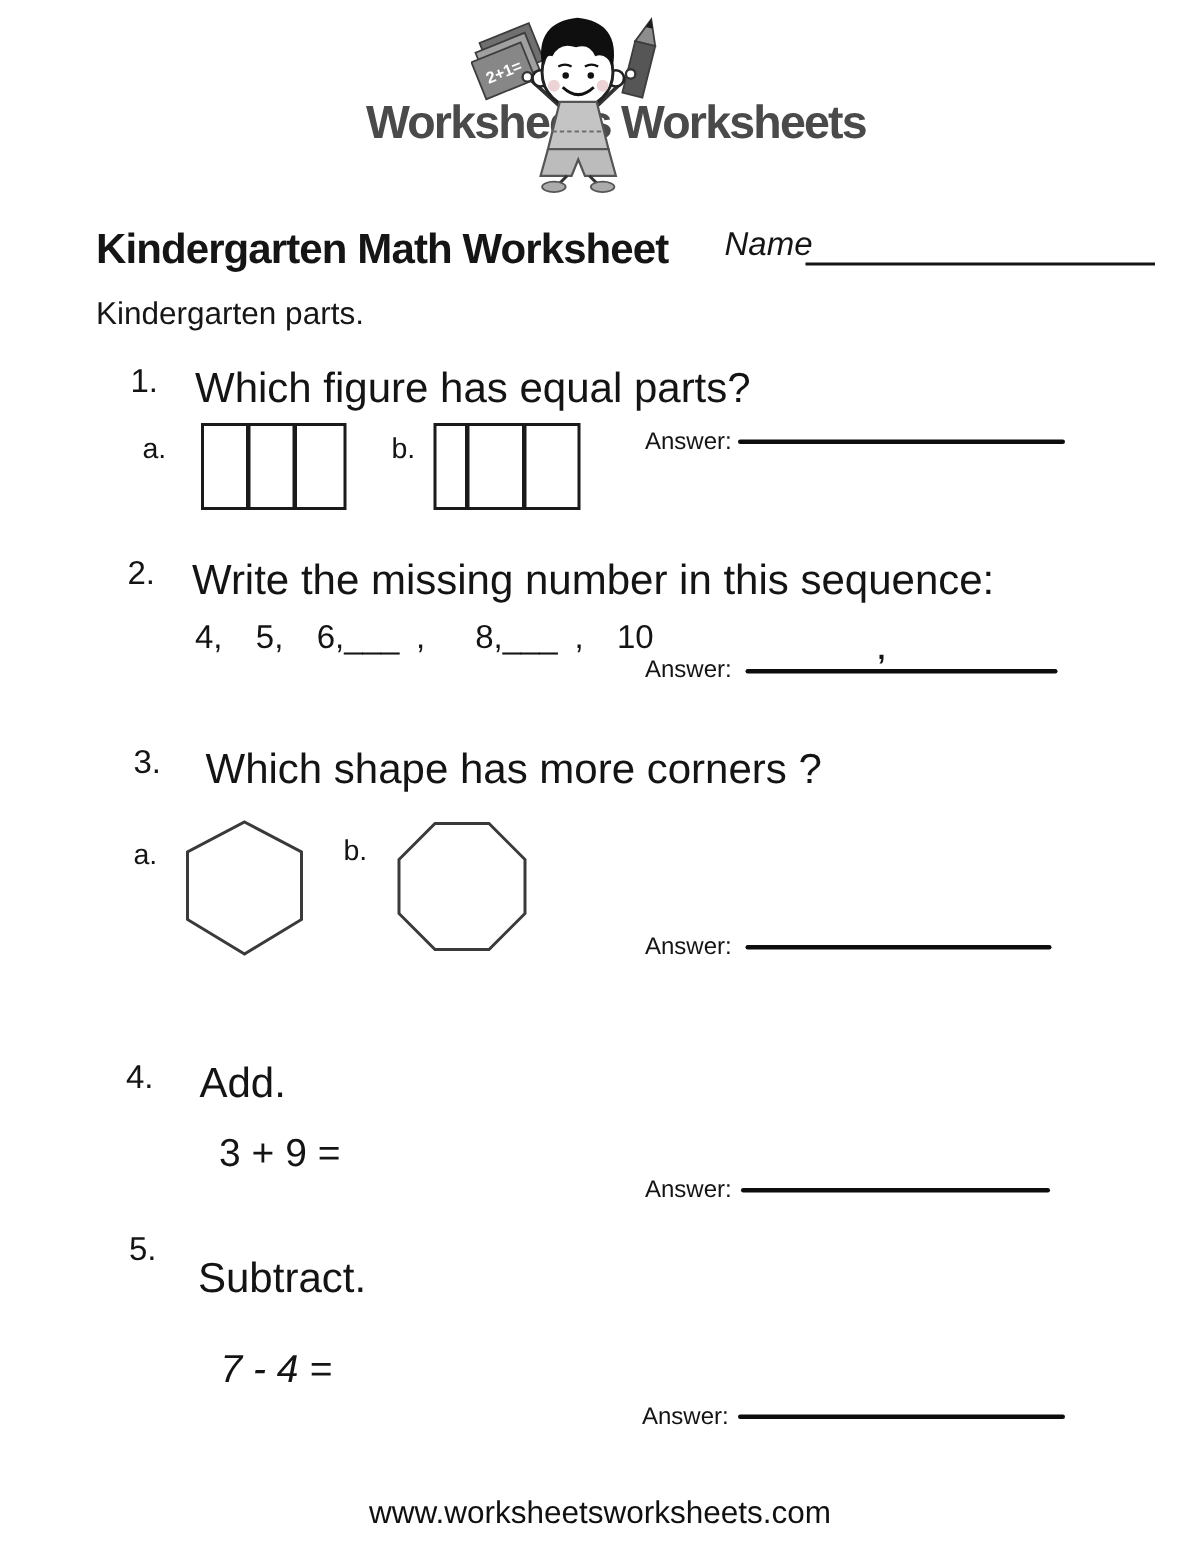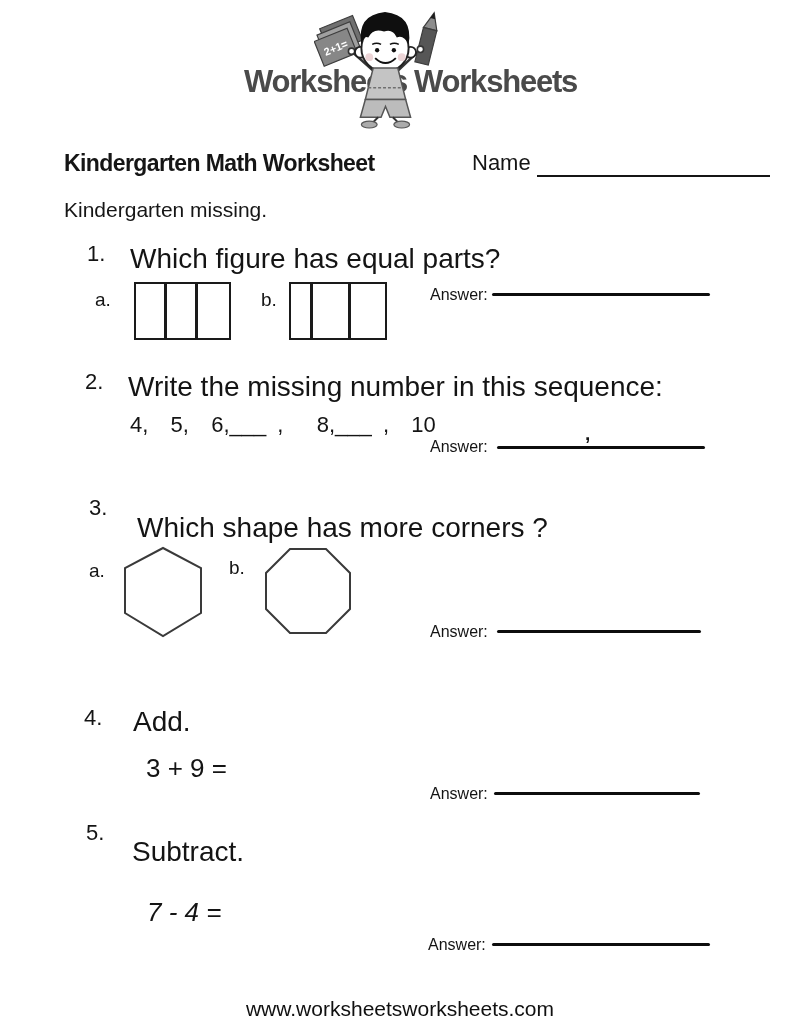--- a/index.html
+++ b/index.html
@@ -4,21 +4,21 @@
 <style>
   html,body{margin:0;padding:0;background:#fff;}
   .page{
     position:relative;width:800px;height:1035px;background:#ffffff;
     font-family:"Liberation Sans",sans-serif;color:#111;overflow:hidden;
   }
   .abs{position:absolute;}
   .logo-text{
     font-weight:bold;font-size:31px;letter-spacing:-1.2px;color:#4a4a4a;
   }
-  .title{font-size:23px;font-weight:600;letter-spacing:-0.6px;color:#151515;}
+  .title{font-size:28px;font-weight:600;letter-spacing:-0.6px;color:#151515;}
   .name-label{font-size:22px;color:#151515;}
   .name-line{height:2px;background:#151515;}
   .subtitle{font-size:21px;color:#161616;}
   .q-num{font-size:22px;color:#141414;}
   .q-text{font-size:28px;color:#141414;}
   .opt-label{font-size:19px;color:#141414;}
   .expr{font-size:26px;color:#141414;}
   .seq{font-size:22px;color:#141414;white-space:pre;word-spacing:5px;}
   .ans-label{font-size:16px;color:#141414;}
   .ans-line{height:3px;background:#0d0d0d;border-radius:2px;}
@@ -78,23 +78,23 @@
       <line x1="64" y1="114" x2="58" y2="120" stroke="#333" stroke-width="2"></line>
       <line x1="79" y1="114" x2="85" y2="120" stroke="#333" stroke-width="2"></line>
       <ellipse cx="55" cy="121.5" rx="8" ry="3.5" fill="#ababab" stroke="#555" stroke-width="1.2"></ellipse>
       <ellipse cx="88" cy="121.5" rx="8" ry="3.5" fill="#ababab" stroke="#555" stroke-width="1.2"></ellipse>
     </svg>
 
     <div class="abs logo-text" style="left:414px;top:64px;">Worksheets</div>
   </div>
 
   <div class="abs title" style="left:64px;top:150px;">Kindergarten Math Worksheet</div>
-  <div class="abs name-label" style="left:472px;top:150px;">Name</div>
+  <div class="abs name-label" style="left:483px;top:150px;font-style:italic;">Name</div>
   <div class="abs name-line" style="left:537px;top:175px;width:233px;"></div>
-  <div class="abs subtitle" style="left:64px;top:198px;">Kindergarten missing.</div>
+  <div class="abs subtitle" style="left:64px;top:198px;">Kindergarten parts.</div>
 
   <div>
     <div class="abs q-num" style="left:87px;top:241px;">1.</div>
     <div class="abs q-text" style="left:130px;top:243px;">Which figure has equal parts?</div>
 
     <div class="abs opt-label" style="left:95px;top:289px;">a.</div>
     <div class="abs fig" style="left:134px;top:282px;width:93px;height:54px;">
       <div class="div" style="left:28px;"></div>
       <div class="div" style="left:59px;"></div>
     </div>
@@ -114,21 +114,21 @@
     <div class="abs q-text" style="left:128px;top:371px;">Write the missing number in this sequence:</div>
     <div class="abs seq" style="left:130px;top:412px;">4,  5,  6,___ ,   8,___ ,  10</div>
 
     <div class="abs ans-label" style="left:430px;top:438px;">Answer:</div>
     <div class="abs ans-line" style="left:497px;top:446px;width:208px;"></div>
     <div class="abs ans-comma" style="left:585px;top:423px;">,</div>
   </div>
 
   <div>
     <div class="abs q-num" style="left:89px;top:495px;">3.</div>
-    <div class="abs q-text" style="left:137px;top:512px;text-align:right;">Which shape has more corners ?</div>
+    <div class="abs q-text" style="left:137px;top:497px;text-align:right;">Which shape has more corners ?</div>
 
     <div class="abs opt-label" style="left:89px;top:560px;">a.</div>
     <svg class="abs" style="left:121px;top:546px;" width="84" height="92" viewBox="0 0 84 92">
       <polygon points="42,2 80,22 80,67 42,90 4,67 4,22" fill="none" stroke="#3a3a3a" stroke-width="2"></polygon>
     </svg>
 
     <div class="abs opt-label" style="left:229px;top:557px;">b.</div>
     <svg class="abs" style="left:264px;top:547px;" width="88" height="88" viewBox="0 0 88 88">
       <polygon points="26,2 62,2 86,26 86,62 62,86 26,86 2,62 2,26" fill="none" stroke="#3a3a3a" stroke-width="2"></polygon>
     </svg>

